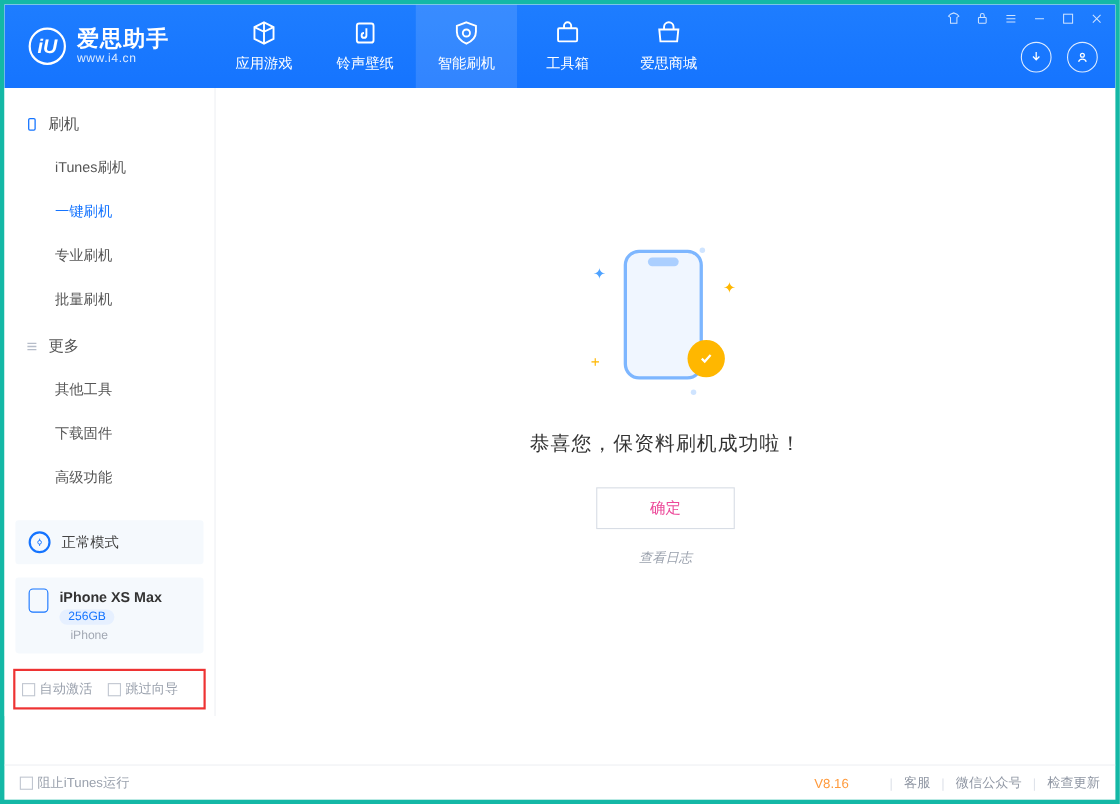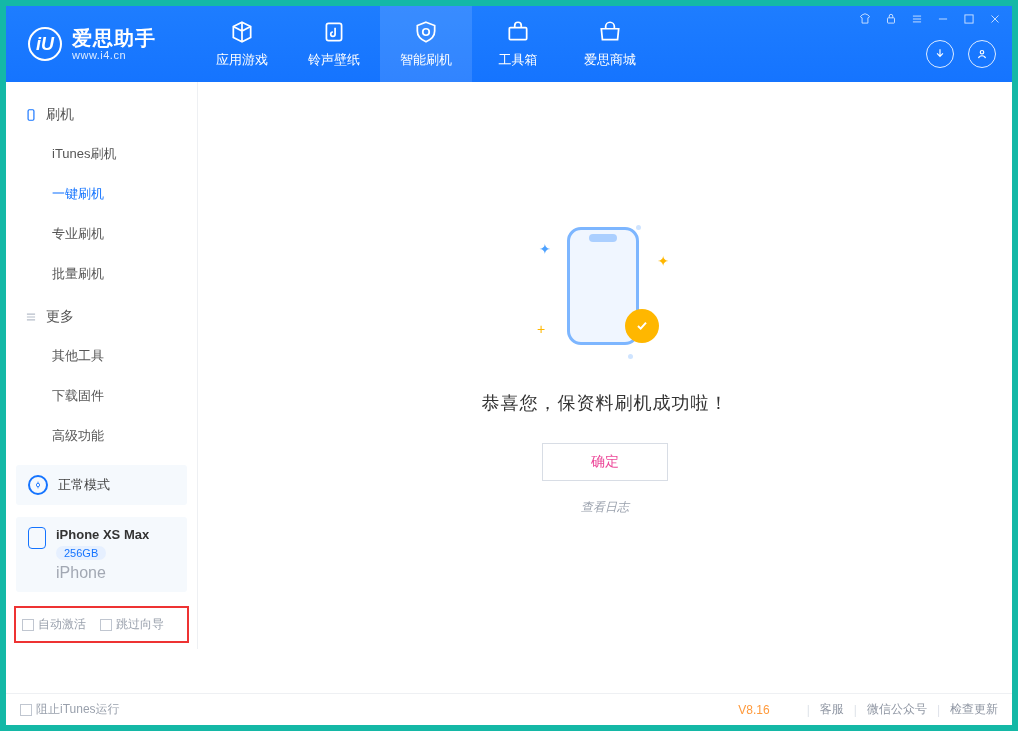--- a/index.html
+++ b/index.html
@@ -1,17 +1,17 @@
 <!DOCTYPE html>
 <html><head>
 <meta charset="utf-8">
 <style>
 * { margin: 0; padding: 0; box-sizing: border-box; font-family: "Microsoft YaHei", "PingFang SC", Arial, sans-serif; }
 body { background: #fff; }
-.window { width: 1018px; height: 731px; border: 6px solid #14b8a6; display: flex; flex-direction: column; overflow: hidden; position: relative; background: #fff; }
+.window { width: 1018px; height: 731px; border: 4px solid #14b8a6; display: flex; flex-direction: column; overflow: hidden; position: relative; background: #fff; }
 
 
 .header { height: 76px; background: linear-gradient(to bottom,#1e7dff,#1574ff); display: flex; align-items: stretch; color: #fff; position: relative; }
 .brand { display: flex; align-items: center; padding: 0 18px 0 22px; gap: 10px; min-width: 190px; }
 .brand-logo { width: 34px; height: 34px; border: 2.5px solid #fff; border-radius: 50%; display: flex; align-items: center; justify-content: center; font-weight: bold; font-size: 18px; font-style: italic; }
 .brand-text { display: flex; flex-direction: column; line-height: 1.1; }
 .brand-title { font-size: 20px; font-weight: bold; letter-spacing: 1px; }
 .brand-sub { font-size: 11px; opacity: .85; letter-spacing: .5px; }
 
 .nav { display: flex; align-items: stretch; }
@@ -41,21 +41,21 @@
 
 .mode-card, .device-card { margin: 6px 10px; background: #f5f9fd; border-radius: 3px; padding: 10px 12px; display: flex; align-items: center; gap: 10px; }
 .mode-card .mico, .device-card .dico { width: 20px; height: 20px; border: 2px solid #1574ff; border-radius: 50%; display: flex; align-items: center; justify-content: center; flex-shrink: 0; }
 .mode-card .mico svg, .device-card .dico svg { width: 10px; height: 10px; stroke: #1574ff; fill: none; stroke-width: 2; }
 .mode-label { font-size: 13px; color: #444; }
 .device-card { flex-direction: row; align-items: flex-start; }
 .device-card .dico { border-radius: 4px; width: 18px; height: 22px; border-width: 1.6px; }
 .device-info { display: flex; flex-direction: column; gap: 4px; }
 .device-name { font-size: 13px; font-weight: bold; color: #333; }
 .device-cap { font-size: 11px; color: #1574ff; background: #e6f0ff; border-radius: 9px; padding: 1px 8px; width: fit-content; }
-.device-type { font-size: 16px; color: #a2a8b3; }
+.device-type { font-size: 11px; color: #a2a8b3; margin-left: 10px; }
 
 .opts-row { border: 2px solid #e33; margin: 8px 8px 6px; padding: 8px 6px; display: flex; gap: 14px; align-items: center; }
 .chk { display: flex; align-items: center; gap: 4px; font-size: 12px; color: #9aa1ad; cursor: pointer; }
 .chk .box { width: 12px; height: 12px; border: 1px solid #c0c6d0; background: #fff; }
 
 
 .main { flex: 1; position: relative; display: flex; flex-direction: column; align-items: center; justify-content: center; }
 .illus { position: relative; width: 160px; height: 150px; margin-bottom: 26px; }
 .phone { position: absolute; left: 42px; top: 12px; width: 72px; height: 118px; border: 3px solid #7db6ff; border-radius: 14px; background: #f0f6ff; }
 .phone::before { content: ""; position: absolute; top: 4px; left: 50%; transform: translateX(-50%); width: 28px; height: 8px; border-radius: 4px; background: #7db6ff; opacity: .6; }

